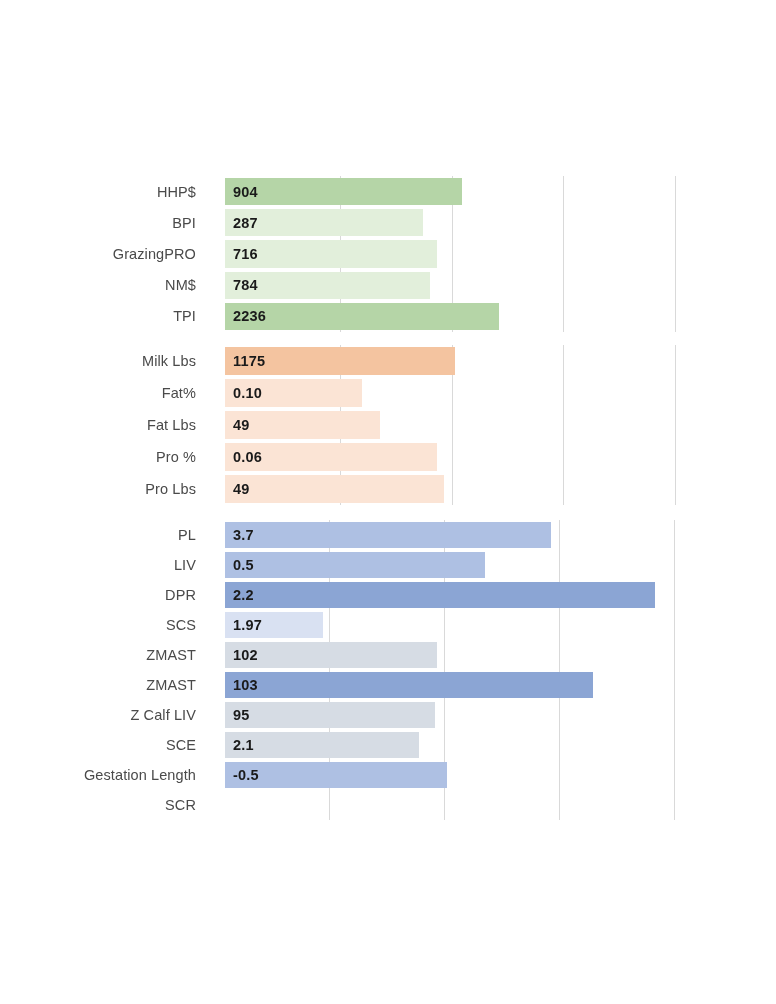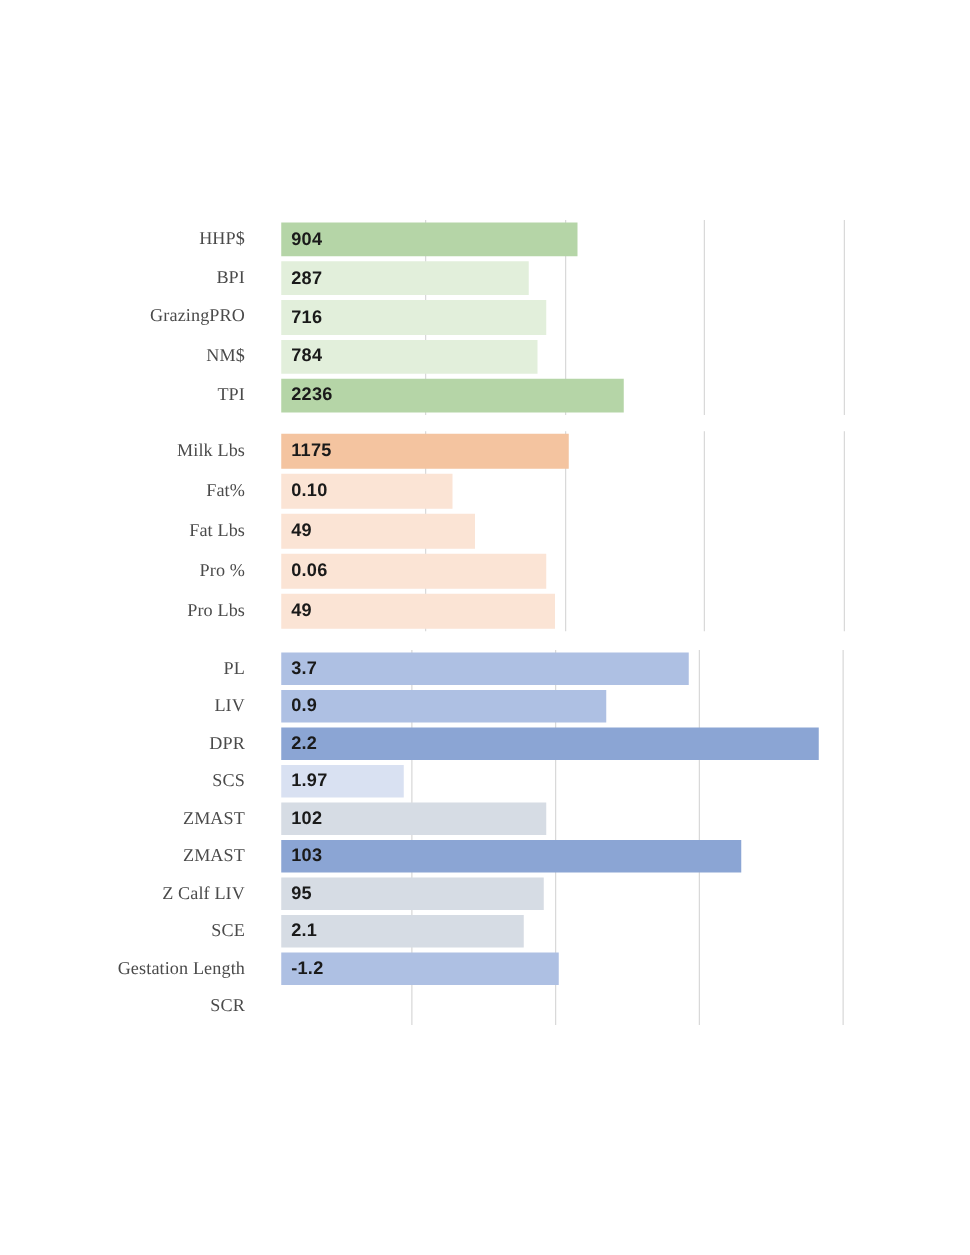--- a/index.html
+++ b/index.html
@@ -66,21 +66,20 @@
   }
   .label-holder {
     position: absolute;
     left: 0;
     top: 0;
     height: 100%;
     width: 210px;
     display: flex;
     align-items: center;
     justify-content: flex-end;
-    font-family: Liberation Serif, serif;
   }
   .label-holder .row-label {
     position: static;
     width: auto;
     padding-right: 14px;
   }
 
   .bar-track {
     position: absolute;
     left: 225px;
@@ -250,21 +249,21 @@
           </div>
           <div class="bar-value">3.7</div>
         </div>
         <div class="bar-row" style="height: 30px;">
           <div class="label-holder">
             <div class="row-label">LIV</div>
           </div>
           <div class="bar-track">
             <div class="bar" style="width: 260px; background: rgb(174, 192, 227);"></div>
           </div>
-          <div class="bar-value">0.9</div>
+          <div class="bar-value">0.5</div>
         </div>
         <div class="bar-row" style="height: 30px;">
           <div class="label-holder">
             <div class="row-label">DPR</div>
           </div>
           <div class="bar-track">
             <div class="bar" style="width: 430px; background: rgb(139, 165, 212);"></div>
           </div>
           <div class="bar-value">2.2</div>
         </div>
@@ -313,21 +312,21 @@
           </div>
           <div class="bar-value">2.1</div>
         </div>
         <div class="bar-row" style="height: 30px;">
           <div class="label-holder">
             <div class="row-label">Gestation Length</div>
           </div>
           <div class="bar-track">
             <div class="bar" style="width: 222px; background: rgb(174, 192, 227);"></div>
           </div>
-          <div class="bar-value">-1.2</div>
+          <div class="bar-value">-0.5</div>
         </div>
         <div class="bar-row" style="height: 30px;">
           <div class="label-holder">
             <div class="row-label">SCR</div>
           </div>
           <div class="bar-track"></div>
         </div>
       </div>
   </div>
 

